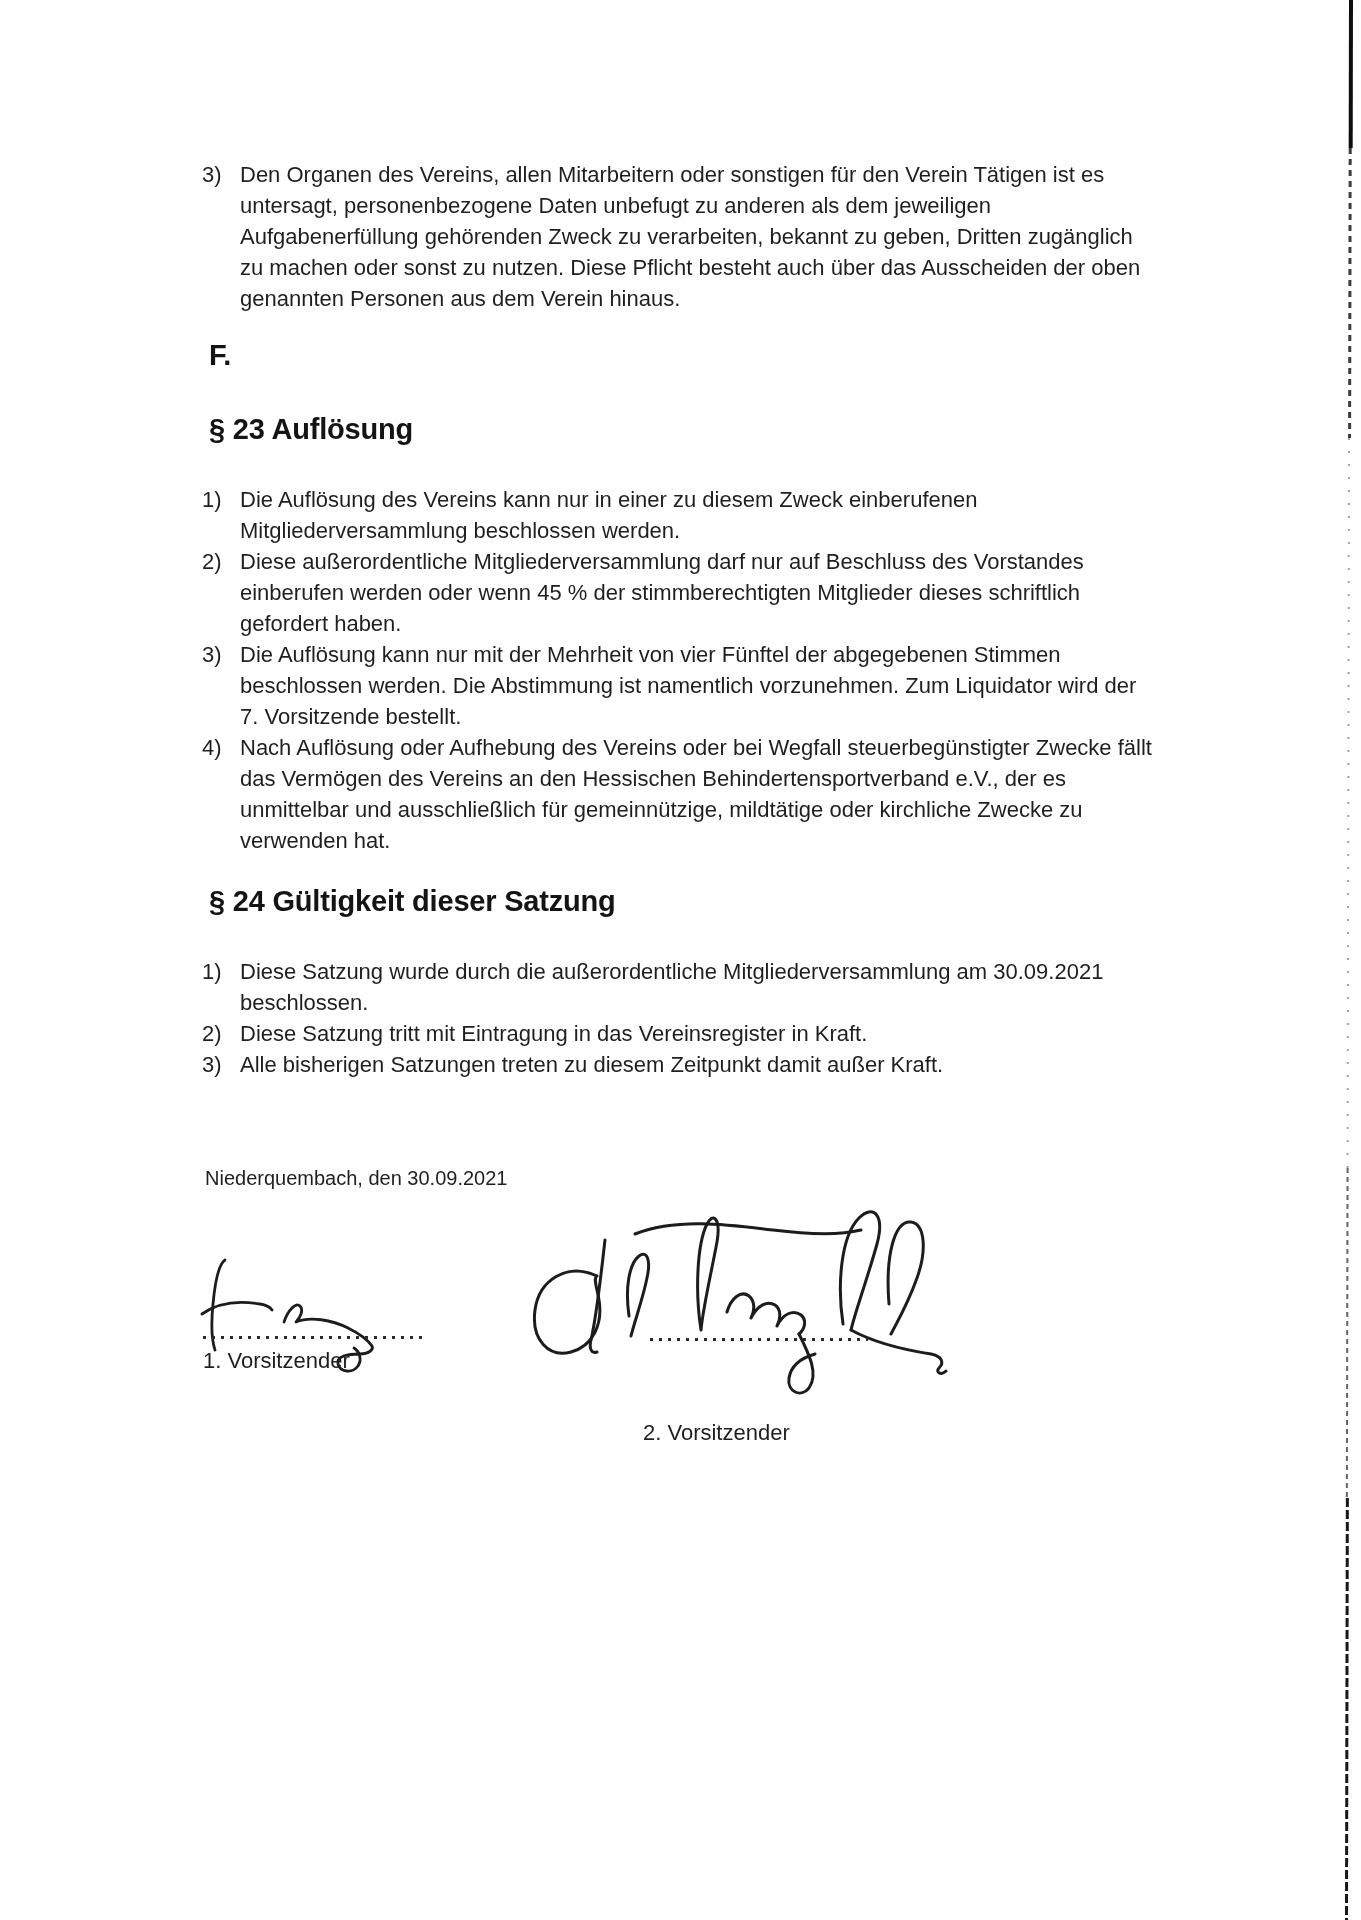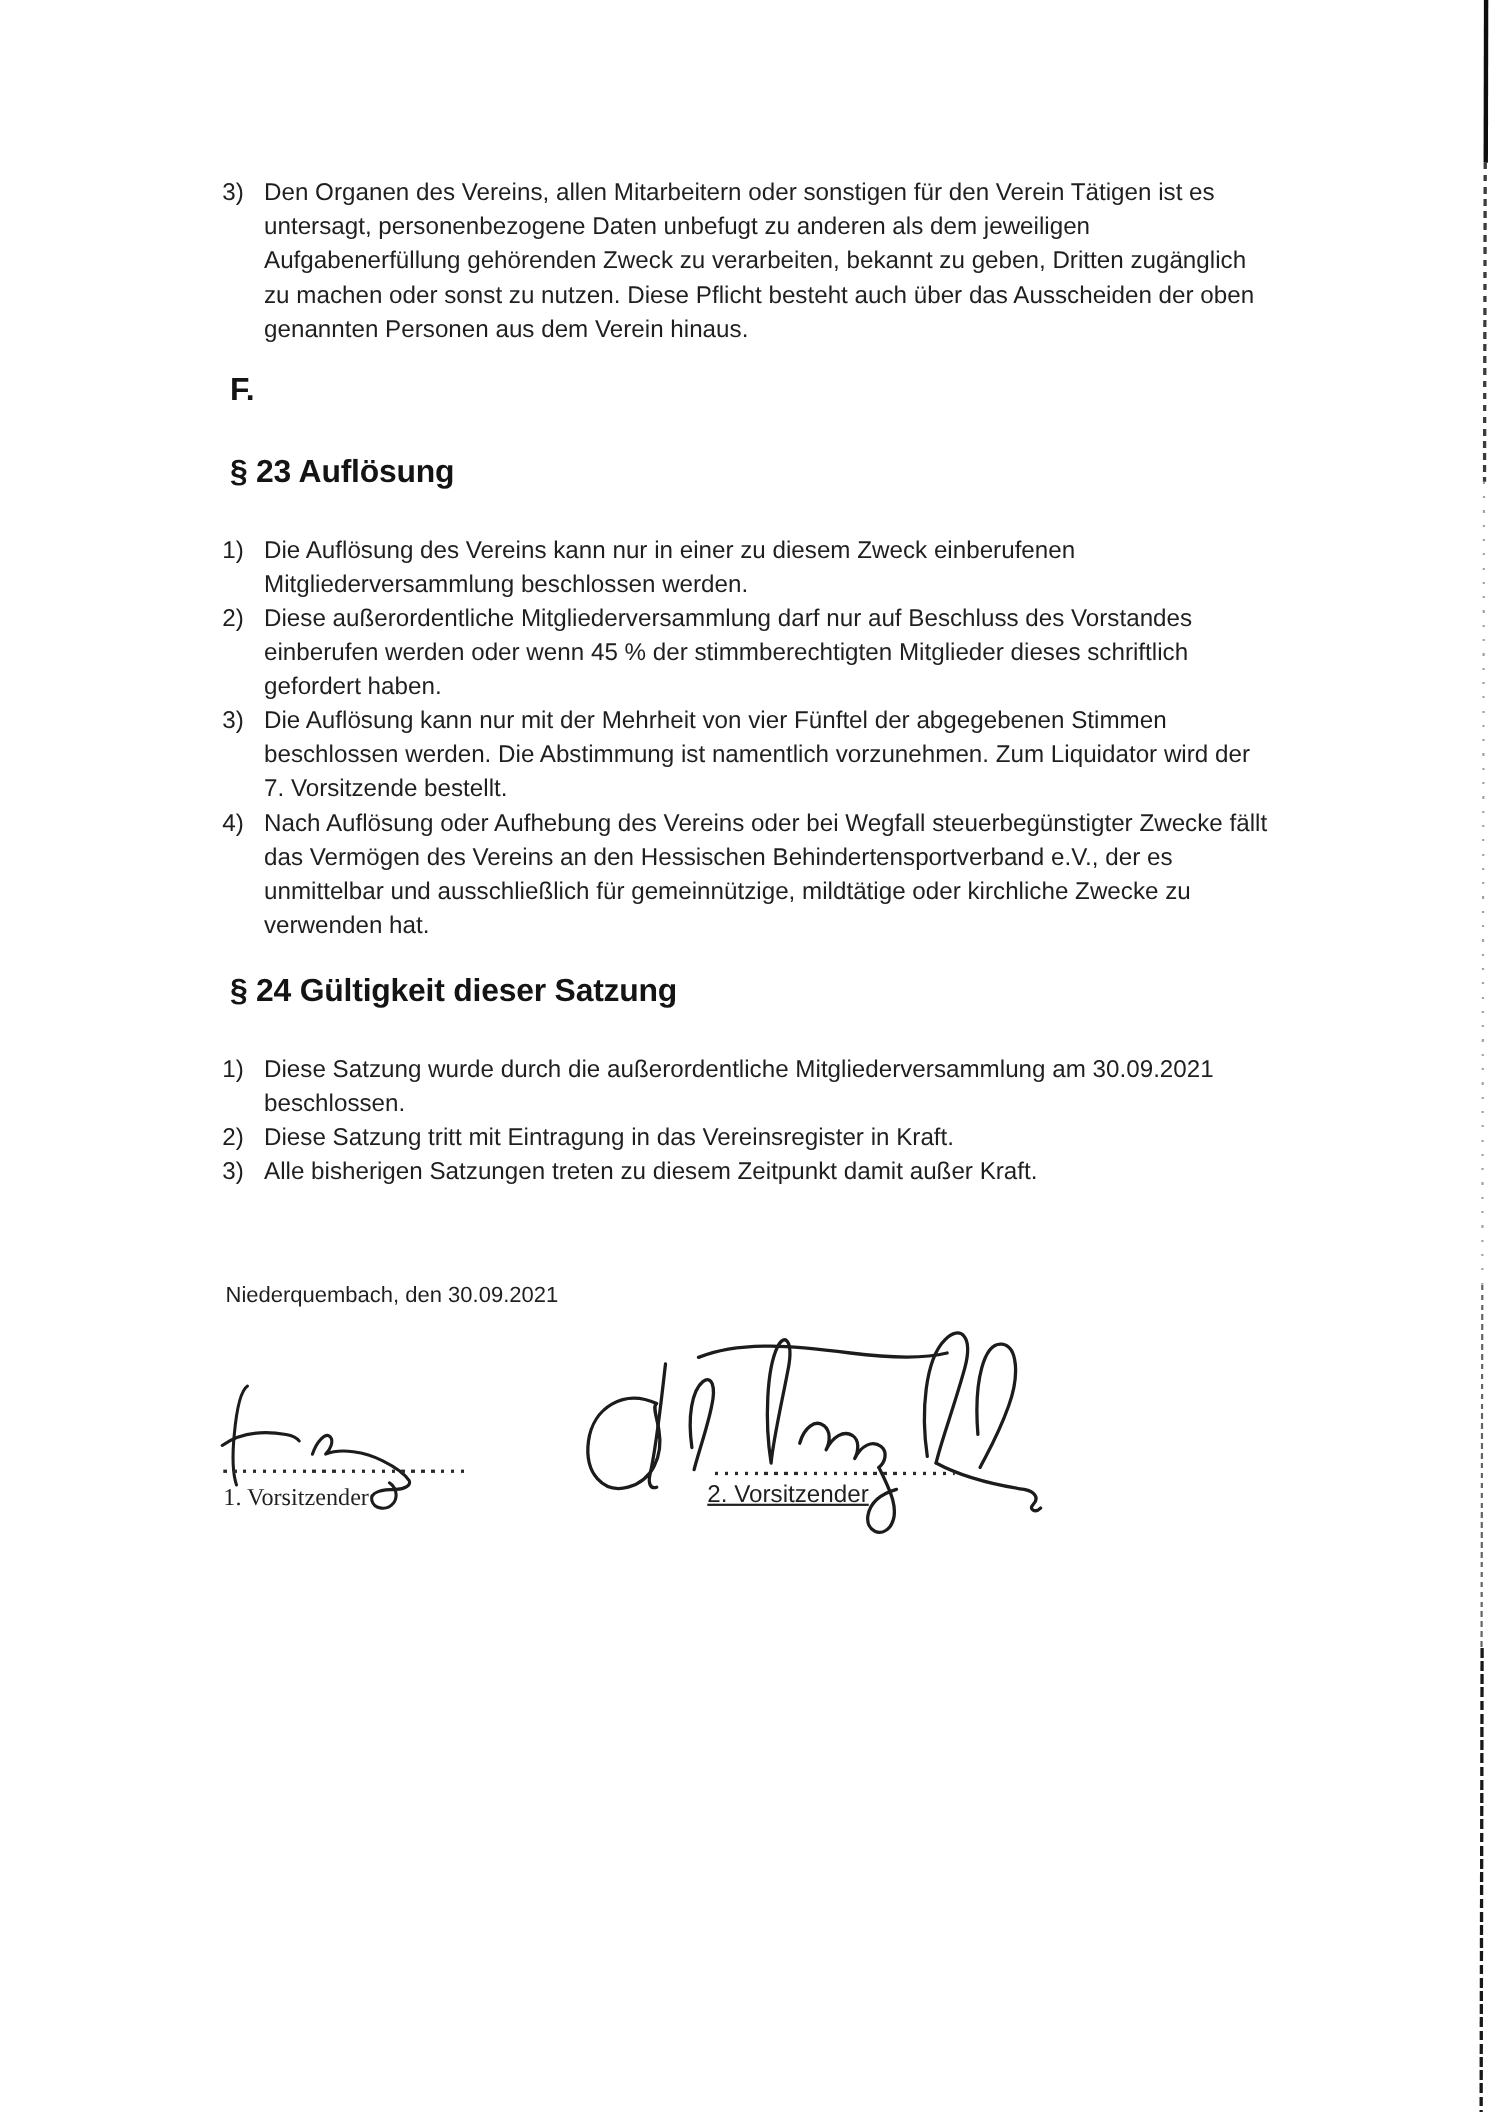--- a/index.html
+++ b/index.html
@@ -105,38 +105,38 @@
   <div class="abs date-line" style="top:1163px;left:205px;">Niederquembach, den 30.09.2021</div>
 
   <div class="abs sig" style="top:1252px;left:188px;">
     <svg width="210" height="130" viewBox="0 0 210 130" aria-hidden="true">
       <path d="M 37,8 C 31,12 27,30 25,52 C 23,72 23,86 27,98" stroke-width="2.8"></path>
       <path d="M 14,62 C 28,52 48,48 72,52 C 78,53 82,55 84,58" stroke-width="2.8"></path>
       <path d="M 96,70 C 100,58 108,50 112,54 C 116,58 112,66 108,70 C 122,64 144,68 160,76 C 172,82 180,88 184,94 C 186,98 180,102 172,102 C 160,102 148,104 150,112 C 152,120 164,122 170,114 C 174,108 172,100 166,96" stroke-width="2.8"></path>
     </svg>
   </div>
   <div class="abs dotline" style="top:1336px;left:203px;width:224px;"></div>
-  <div class="abs sig-label" style="top:1345px;left:203px;font-family:Liberation Serif, serif;">1. Vorsitzender</div>
+  <div class="abs sig-label" style="top:1345px;left:203px;">1. Vorsitzender</div>
 
   <div class="abs sig" style="top:1188px;left:505px;">
     <svg width="445" height="215" viewBox="0 0 445 215" aria-hidden="true">
       <path d="M 92,88 C 62,74 34,92 30,122 C 26,152 44,170 66,164 C 88,158 98,136 94,112 C 92,100 88,90 92,88" stroke-width="3"></path>
       <path d="M 100,52 C 96,86 92,126 86,152 C 84,160 86,166 92,164" stroke-width="3"></path>
       <path d="M 124,128 C 120,100 124,76 134,68 C 142,62 146,72 142,90 C 138,110 130,132 126,148" stroke-width="3"></path>
       <path d="M 130,46 C 170,30 220,36 268,42 C 300,46 332,48 356,42" stroke-width="3"></path>
       <path d="M 196,142 C 190,104 192,56 202,36 C 208,24 216,30 212,54 C 206,86 198,120 196,142" stroke-width="3"></path>
       <path d="M 222,124 C 226,110 236,102 244,108 C 250,113 250,122 246,130 C 252,118 262,112 270,117 C 276,121 276,130 272,138 C 278,126 288,121 296,127 C 302,132 300,141 294,146" stroke-width="3"></path>
       <path d="M 338,136 C 332,96 336,48 354,30 C 368,16 380,26 372,56 C 362,92 350,124 346,142" stroke-width="3"></path>
       <path d="M 384,116 C 380,66 390,32 406,34 C 420,36 422,62 412,90 C 402,118 392,134 386,146" stroke-width="3"></path>
       <path d="M 346,142 C 368,154 400,162 426,166 C 436,168 440,174 434,180 C 430,184 436,188 441,183" stroke-width="3"></path>
       <path d="M 294,146 C 304,166 314,186 304,200 C 296,210 282,204 284,190 C 286,178 296,170 310,166" stroke-width="3"></path>
     </svg>
   </div>
   <div class="abs dotline" style="top:1338px;left:650px;width:218px;"></div>
-  <div class="abs sig-label" style="top:1342px;left:643px;text-decoration:underline;">2. Vorsitzender</div>
+  <div class="abs sig-label" style="top:1417px;left:643px;">2. Vorsitzender</div>
 
   <div class="artifact">
     <div class="seg seg-a"></div>
     <div class="seg seg-b"></div>
     <div class="seg seg-c"></div>
     <div class="seg seg-d"></div>
     <div class="seg seg-e"></div>
   </div>
 
 </div>

